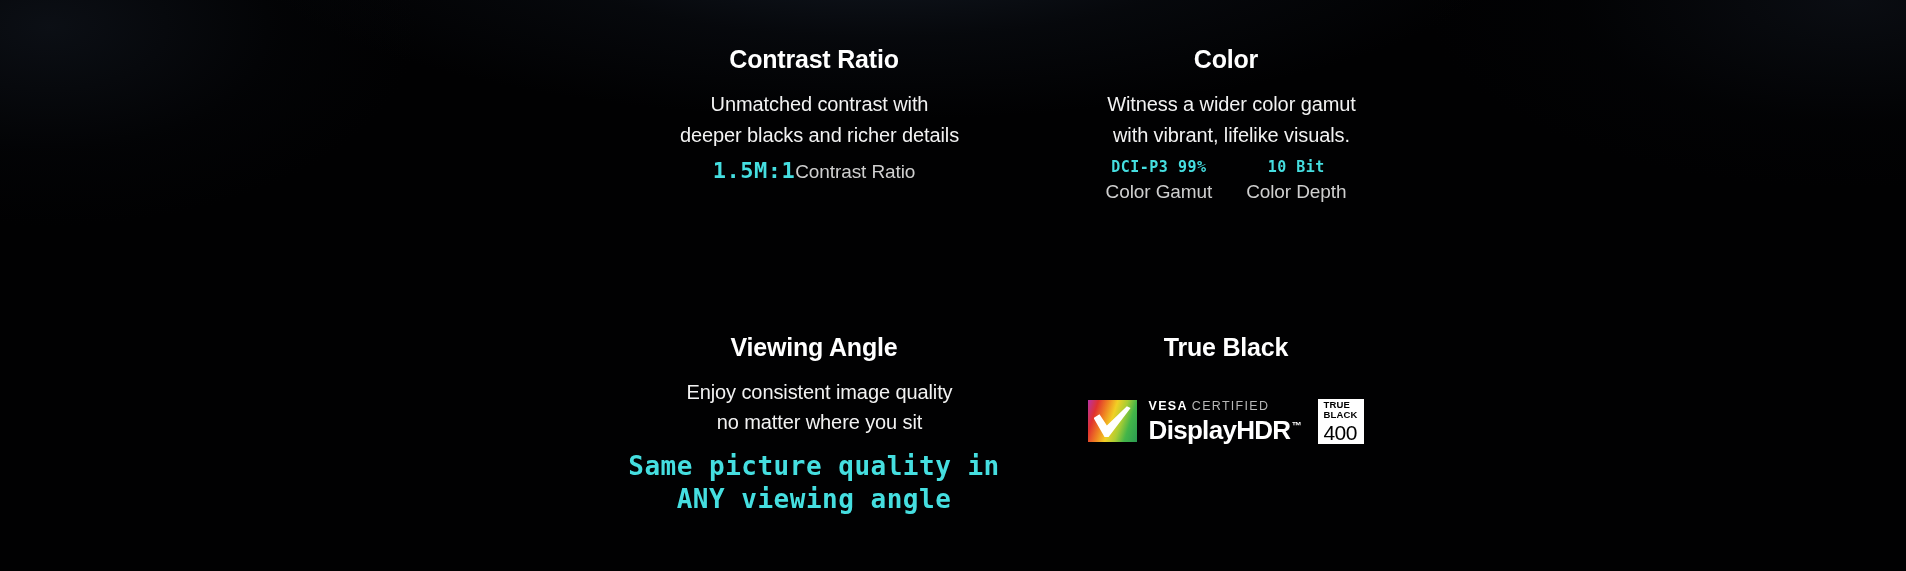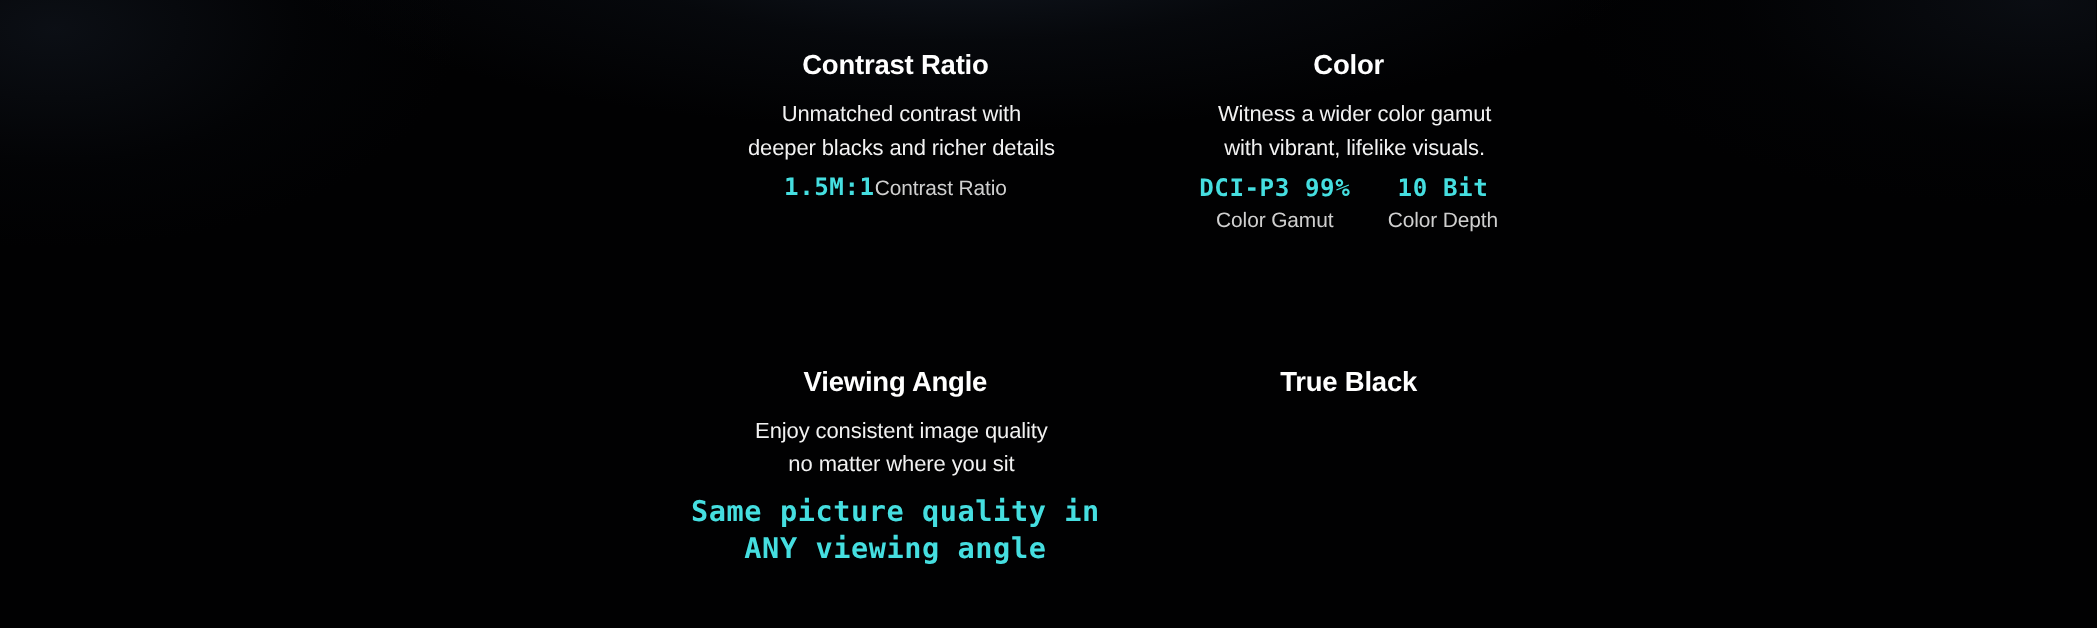--- a/index.html
+++ b/index.html
@@ -142,21 +142,21 @@
     flex-direction:row;
     justify-content:center;
     gap:34px;
   }
   .stat-col {
     display:flex;
     flex-direction:column;
     align-items:center;
   }
   .stat-col .stat-value {
-    font-size:22px;
+    font-size:15px;
     line-height:1.25;
     white-space:nowrap;
     text-align:center;
   }
 
   
   .callout {
     margin-top:12px;
     font-size:26px;
     line-height:1.28;
@@ -333,16 +333,32 @@
         <span class="line">ANY viewing angle</span>
       </div>
     </div>
   </div>
 
   <div class="panel col-right row-bottom">
     <div class="panel-inner">
       <div class="feature-title">True Black</div>
 
 
+      <div class="badge-row">
+        <div class="vesa-logo-mark"></div>
+
+        <div class="vesa-wordmark">
+          <div class="vesa-certified">
+            <span class="vesa">VESA</span><span class="certified">CERTIFIED</span>
+          </div>
+          <div class="displayhdr"><span>DisplayHDR</span><span class="tm">™</span></div>
+        </div>
+
+        <div class="trueblack-box">
+          <span class="tb-true">TRUE</span>
+          <span class="tb-black">BLACK</span>
+          <span class="tb-400">400</span>
+        </div>
+      </div>
     </div>
   </div>
 
 </div>
 
 </body></html>

